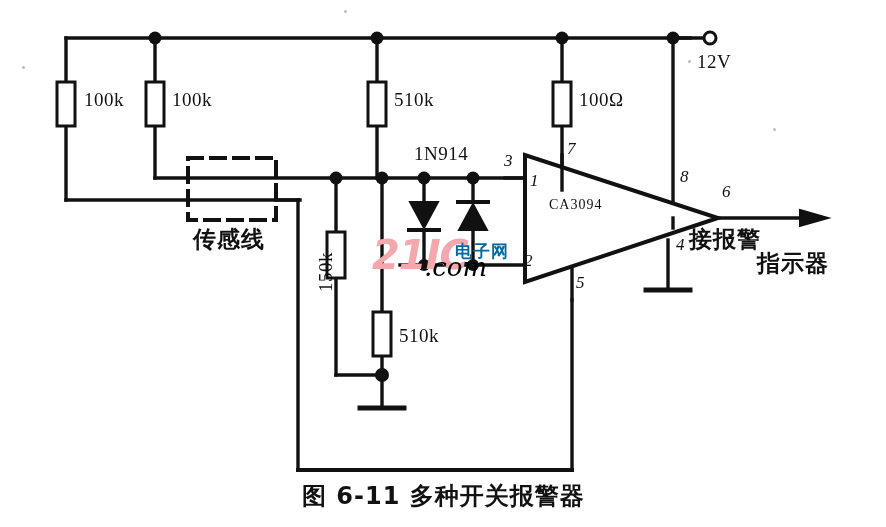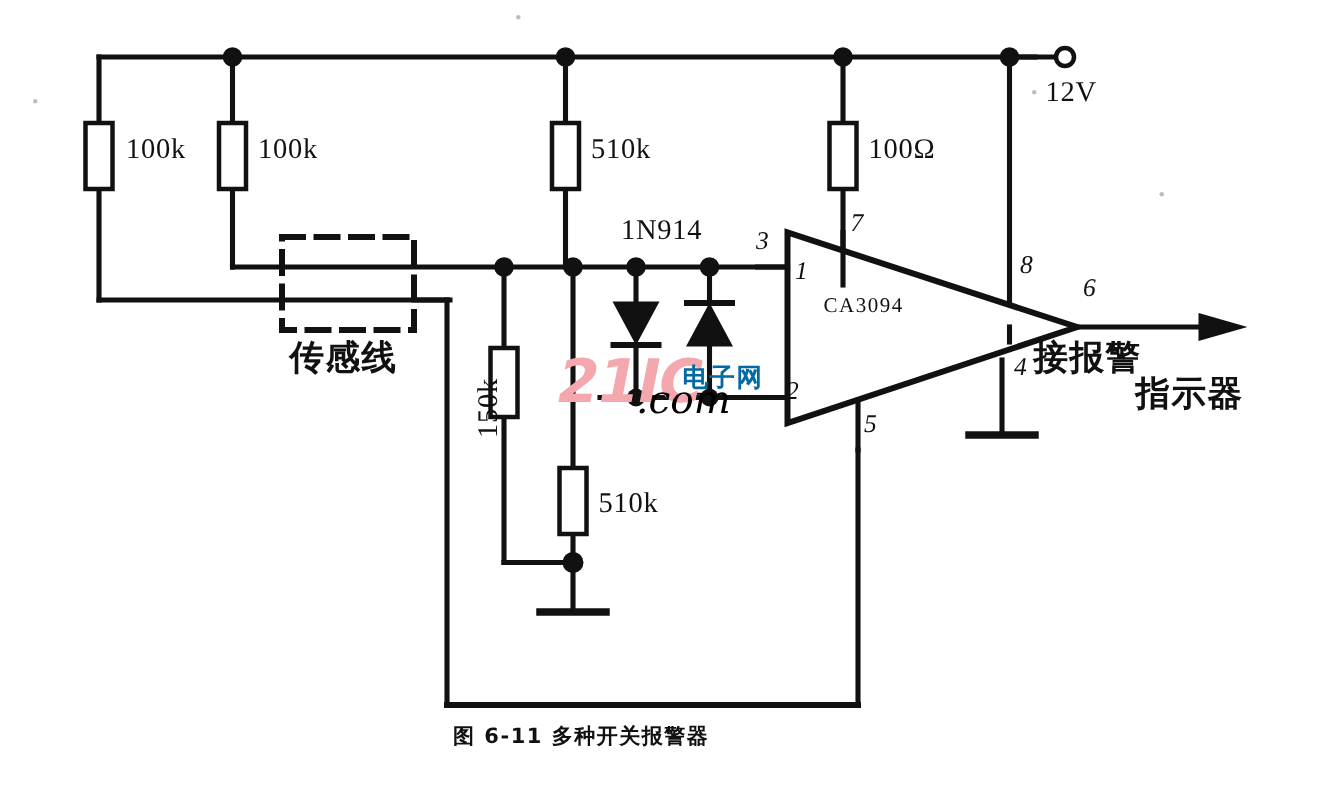--- a/index.html
+++ b/index.html
@@ -45,21 +45,21 @@
     letter-spacing: 1px;
   }
   .lbl-cn {
     font-family: "DejaVu Sans", sans-serif;
     font-size: 23px;
     font-weight: bold;
     letter-spacing: 1px;
   }
   .lbl-caption {
     font-family: "DejaVu Sans", sans-serif;
-    font-size: 14px;
+    font-size: 24px;
     font-weight: bold;
     letter-spacing: 1px;
   }
   .rot90 {
     transform: rotate(-90deg);
     transform-origin: left top;
   }
   .wm {
     position: absolute;
     user-select: none;

